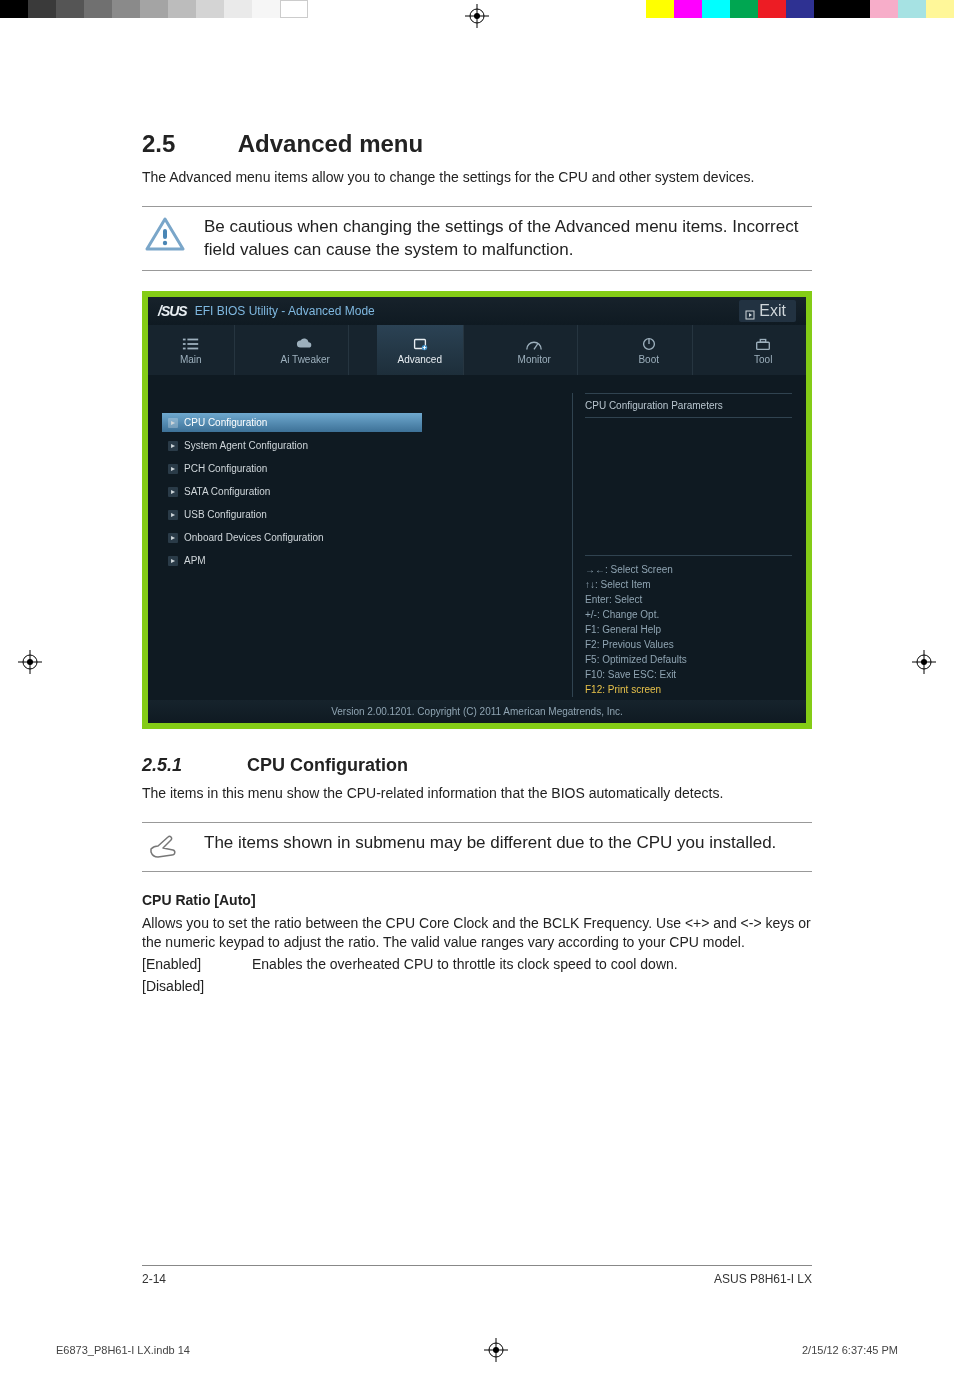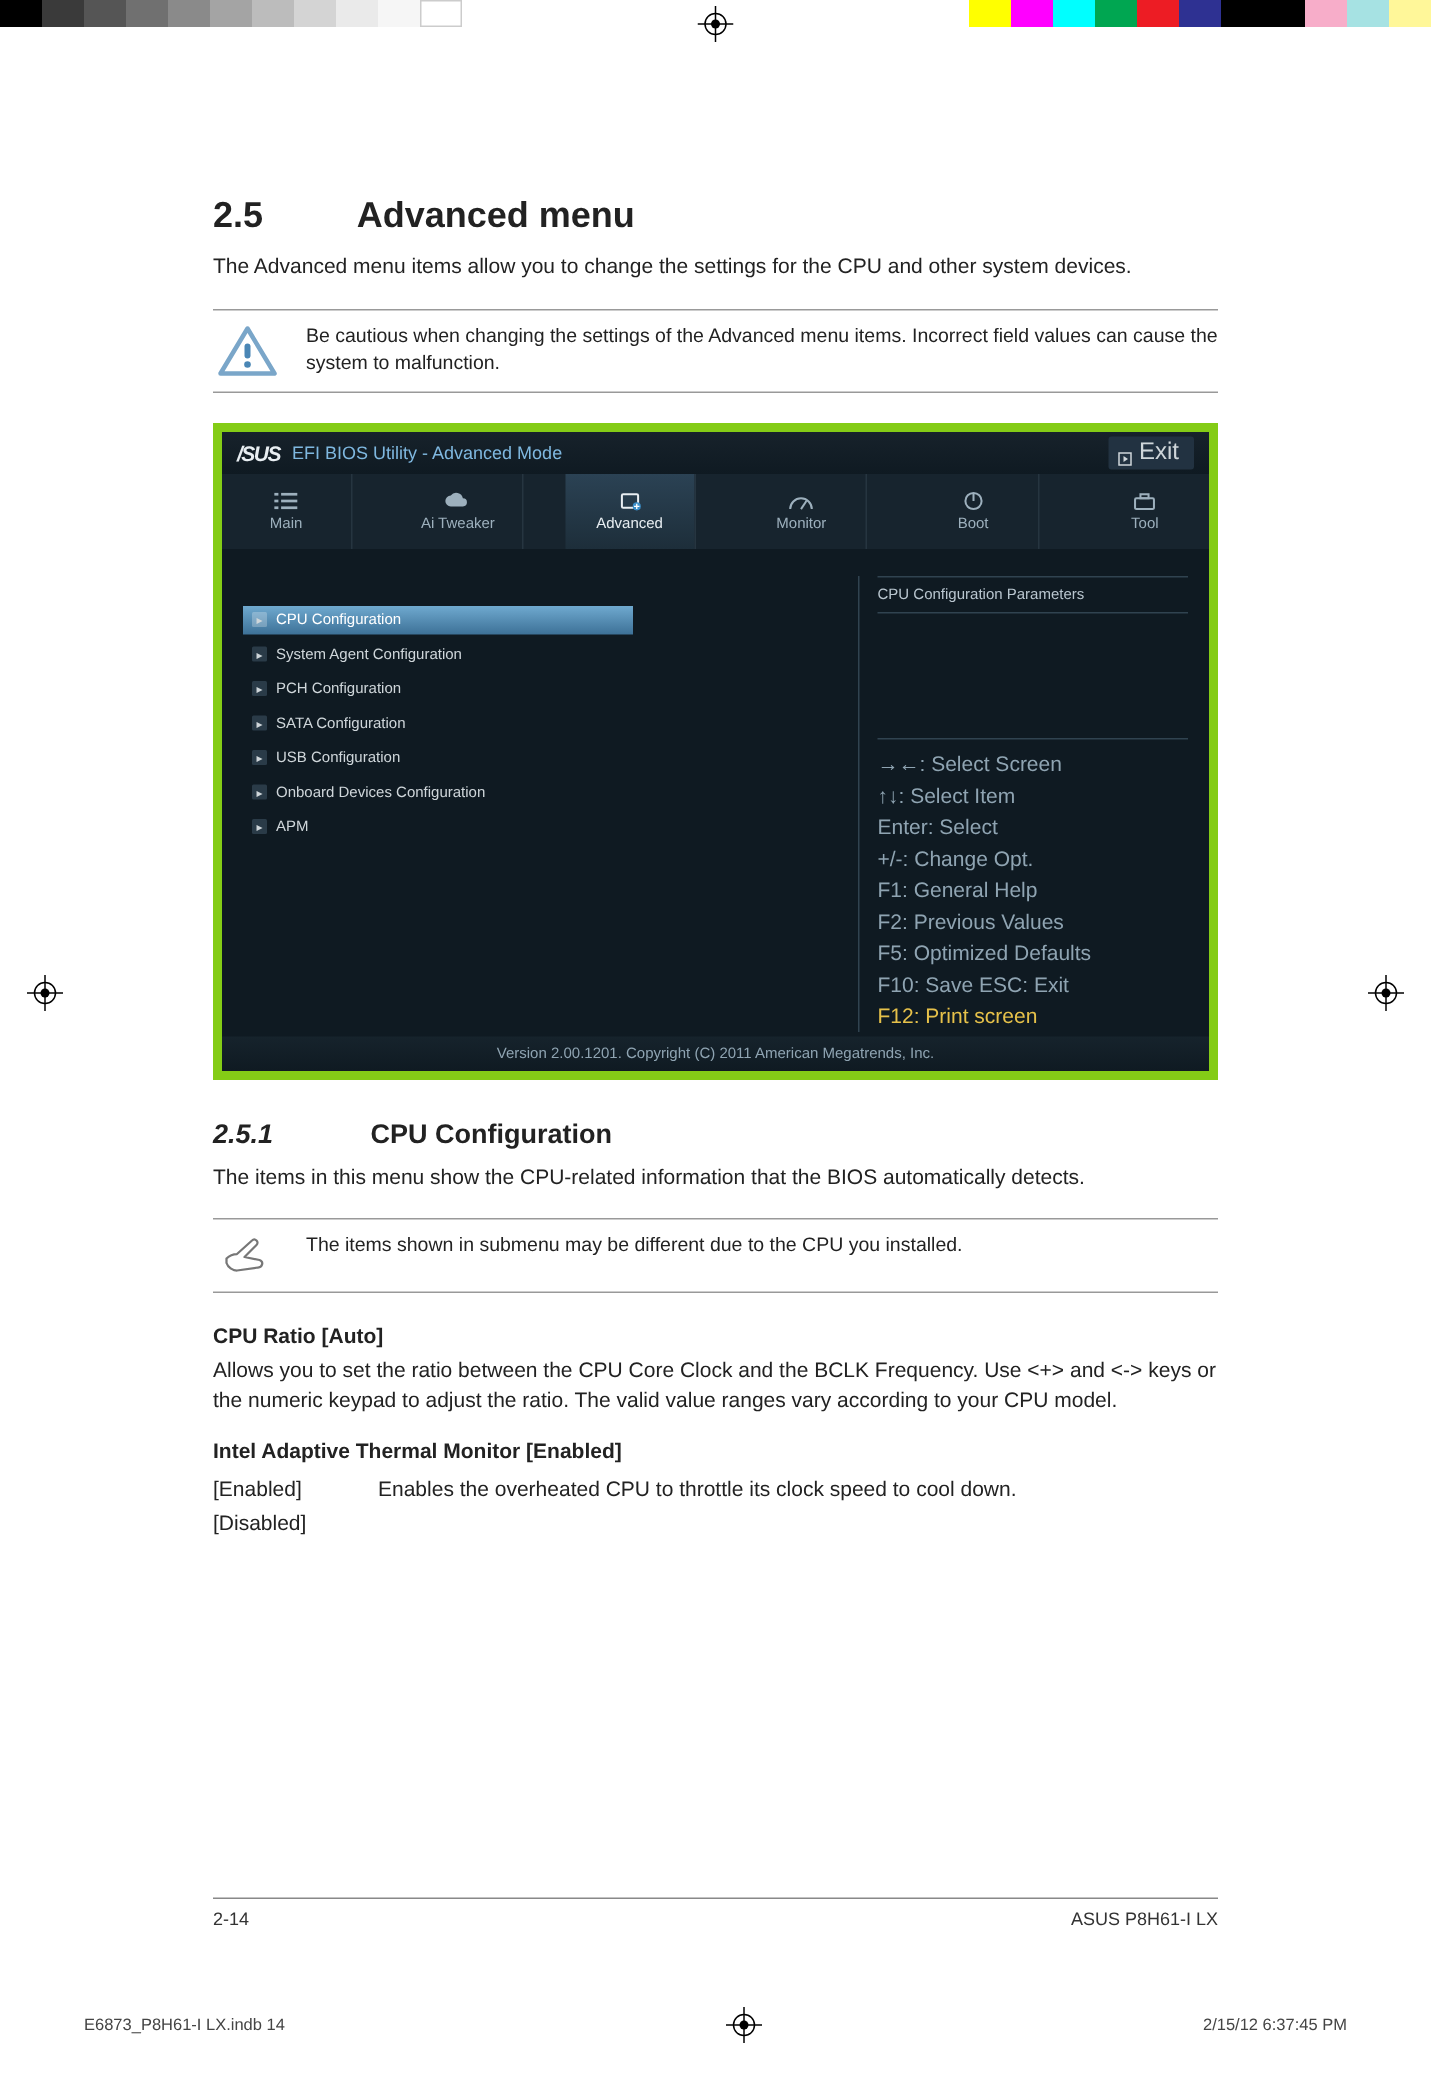--- a/index.html
+++ b/index.html
@@ -15,41 +15,41 @@
   .crosshair svg { width: 24px; height: 24px; }
   
   .page { position: absolute; top: 130px; left: 142px; width: 670px; }
   
   h1.sec-title { font-size: 24px; font-weight: bold; margin-bottom: 10px; }
   h1.sec-title .num { display: inline-block; width: 90px; }
   p.intro { font-size: 14px; line-height: 1.4; margin-bottom: 18px; }
   
   .callout { display: flex; align-items: flex-start; gap: 16px; border-top: 1px solid #999; border-bottom: 1px solid #999; padding: 8px 0; margin-bottom: 20px; }
   .callout .icon-col { flex: 0 0 46px; display: flex; justify-content: center; padding-top: 2px; }
-  .callout p { font-size: 13px; line-height: 1.4; }
+  .callout p { font-size: 17px; line-height: 1.4; }
   
   
   .bios { width: 670px; height: 438px; background: #0f1a22; position: relative; font-size: 11px; color: #cfd6da; border: 6px solid #84cc16; overflow: hidden; }
   .bios-header { display: flex; align-items: center; height: 28px; background: linear-gradient(#17222b,#0f1a22); padding: 0 10px; }
   .asus-logo { font-weight: bold; font-style: italic; letter-spacing: -1px; color: #e8eef2; font-size: 14px; margin-right: 8px; }
   .bios-title { color: #7fb8e0; font-size: 12px; flex: 1; }
   .exit-btn { background: #223241; color: #cfd6da; font-size: 16px; padding: 2px 10px 2px 6px; border-radius: 2px; display: flex; align-items: flex-end; gap: 4px; }
   .exit-btn svg { width: 10px; height: 10px; }
   
   .bios-tabs { display: flex; height: 50px; background: #17242e; gap: 28px; }
   .bios-tab { flex: 1; display: flex; flex-direction: column; align-items: center; justify-content: center; gap: 2px; border-right: 1px solid #263540; color: #9db0bd; font-size: 10px; position: relative; }
   .bios-tab:last-child { border-right: none; }
   .bios-tab.active { background: linear-gradient(#2b4254,#1d2e3a); color: #e8eef2; }
   .bios-tab svg { width: 18px; height: 16px; }
   
   .bios-body { display: flex; padding: 18px 14px 8px 14px; height: 330px; }
   .bios-left { flex: 1; padding-right: 12px; padding-top: 20px; }
   .bios-right { width: 220px; border-left: 1px solid #304350; padding-left: 12px; display: flex; flex-direction: column; }
   .bios-right .help-title { font-size: 10px; color: #b9c6cf; border-bottom: 1px solid #304350; padding-bottom: 6px; margin-bottom: 6px; border-top: 1px solid #304350; padding-top: 6px; }
-  .bios-right .keys { margin-top: auto; border-top: 1px solid #304350; padding-top: 6px; font-size: 14px; line-height: 1.5; color: #8fa4b2; }
+  .bios-right .keys { margin-top: auto; border-top: 1px solid #304350; padding-top: 6px; font-size: 10px; line-height: 1.5; color: #8fa4b2; }
   .bios-right .keys .hl { color: #e6c14a; }
   
   .menu-item { display: flex; align-items: center; gap: 6px; font-size: 10px; color: #cfd6da; padding: 4px 6px; margin-bottom: 4px; }
   .menu-item.selected { background: linear-gradient(#6fa9cf,#3d7197); color: #fff; width: 260px; }
   .menu-item .chev { width: 10px; height: 10px; background: #2a3b48; color: #cfd6da; display: inline-flex; align-items: center; justify-content: center; font-size: 8px; border-radius: 1px; flex: 0 0 10px; }
   .menu-item.selected .chev { background: rgba(255,255,255,0.25); }
   
   .bios-footer { text-align: center; font-size: 10px; color: #8fa4b2; background: linear-gradient(#16232c,#0f1a22); padding: 6px 0; position: absolute; bottom:0; left:0; right:0; }
   
   h2.sub-title { font-size: 18px; font-weight: bold; margin-top: 26px; margin-bottom: 8px; }
@@ -261,21 +261,20 @@
       <svg width="40" height="30" viewBox="0 0 40 30">
         <path d="M6 16c2-2 4-3 7-3l10-9c2-2 5 1 3 3l-8 8 10 2c3 1 2 5-1 5l-14 2c-3 0-6-2-7-5z" fill="none" stroke="#777" stroke-width="1.5" stroke-linejoin="round"></path>
       </svg>
     </div>
     <p>The items shown in submenu may be different due to the CPU you installed.</p>
   </div>
 
   <div class="setting-h">CPU Ratio [Auto]</div>
   <p class="setting-p">Allows you to set the ratio between the CPU Core Clock and the BCLK Frequency. Use &lt;+&gt; and &lt;-&gt; keys or the numeric keypad to adjust the ratio. The valid value ranges vary according to your CPU model.</p>
 
-  <div class="setting-h">Intel Adaptive Thermal Monitor [Enabled]</div>
   <div class="opt-row">
     <div class="k">[Enabled]</div>
     <div>Enables the overheated CPU to throttle its clock speed to cool down.</div>
   </div>
   <div class="opt-row">
     <div class="k">[Disabled]</div>
   </div>
 
 </div>
 

